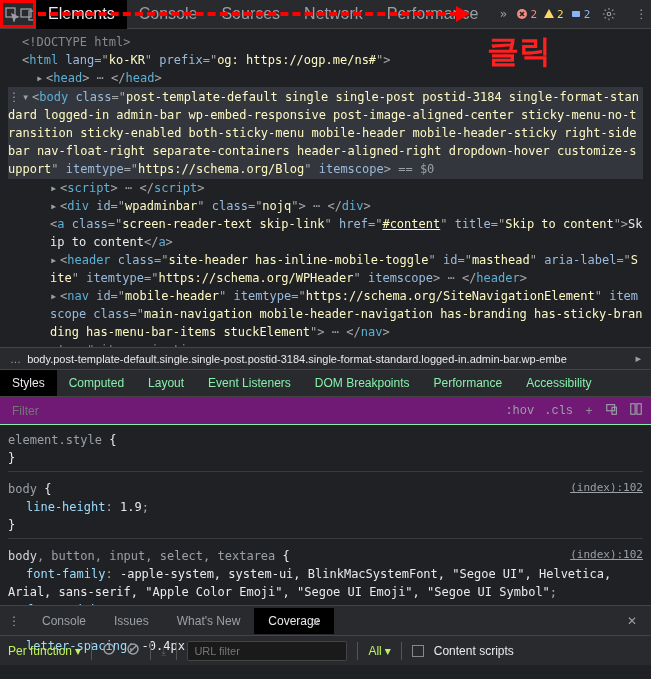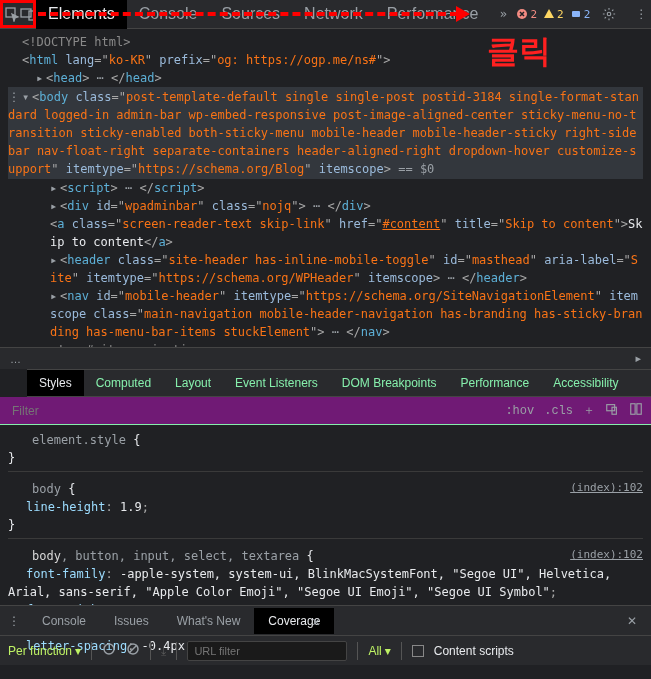--- a/index.html
+++ b/index.html
@@ -104,21 +104,21 @@
   line-height: 1.5;
 }
 .dom-line { white-space: nowrap; }
 .dom-wrap { white-space: normal; word-break: break-all; }
 .indent1 { padding-left: 14px; }
 .indent2 { padding-left: 28px; }
 .indent3 { padding-left: 42px; }
 .triangle { color: #9aa0a6; display: inline-block; width: 10px; }
 .tag-name { color: #5db0d7; }
 .attr-name { color: #9bbbdc; }
-.attr-value { color: #f97316; }
+.attr-value { color: #fef9c3; }
 .punct { color: #a8a8a8; }
 .doctype { color: #898989; }
 .sel-bg { background: #33373d; display: block; padding: 1px 0; }
 .link-txt { color: #e8eaed; }
 .meta-gray { color: #9aa0a6; }
 .ellips { color: #9aa0a6; }
 .comment { color: #898989; }
 .underline { text-decoration: underline; }
 .dots-icon { color: #9aa0a6; margin-right: 2px; }
 
@@ -139,21 +139,20 @@
 
 .sub-tabs {
   height: 28px;
   background: #292a2d;
   border-top: 1px solid #444;
   border-bottom: 1px solid #444;
   display: flex;
   align-items: center;
   font-family: sans-serif;
   font-size: 12px;
-  margin-left: 27px;
 }
 .sub-tab {
   padding: 6px 12px;
   color: #86efac;
   cursor: pointer;
 }
 .sub-tab.active {
   background: #000;
   color: #e8eaed;
 }
@@ -186,21 +185,21 @@
 }
 .filter-icon { cursor: pointer; }
 
 .styles-panel {
   background: #202124;
   padding: 6px 8px;
   font-size: 12px;
   line-height: 1.5;
   height: 180px;
 }
-.rule-selector { color: #9aa0a6; margin-left: 24px; }
+.rule-selector { color: #9aa0a6; }
 .rule-brace { color: #e8eaed; }
 .prop-name { color: #9cdcfe; margin-left: 18px; }
 .prop-val { color: #e8eaed; text-align: right; }
 .source-link {
   float: right;
   color: #9aa0a6;
   text-decoration: underline;
   font-size: 11px;
 }
 .rule-block { margin-bottom: 8px; border-bottom: 1px solid #3a3a3a; padding-bottom: 4px; }
@@ -343,20 +342,21 @@
   <div class="dom-wrap indent3"><span class="triangle">▸</span><span class="punct">&lt;</span><span class="tag-name">header</span> <span class="attr-name">class</span><span class="punct">="</span><span class="attr-value">site-header has-inline-mobile-toggle</span><span class="punct">"</span> <span class="attr-name">id</span><span class="punct">="</span><span class="attr-value">masthead</span><span class="punct">"</span> <span class="attr-name">aria-label</span><span class="punct">="</span><span class="attr-value">Site</span><span class="punct">"</span> <span class="attr-name">itemtype</span><span class="punct">="</span><span class="attr-value">https://schema.org/WPHeader</span><span class="punct">"</span> <span class="attr-name">itemscope</span><span class="punct">&gt;</span><span class="ellips"> ⋯ </span><span class="punct">&lt;/</span><span class="tag-name">header</span><span class="punct">&gt;</span></div>
 
   <div class="dom-wrap indent3"><span class="triangle">▸</span><span class="punct">&lt;</span><span class="tag-name">nav</span> <span class="attr-name">id</span><span class="punct">="</span><span class="attr-value">mobile-header</span><span class="punct">"</span> <span class="attr-name">itemtype</span><span class="punct">="</span><span class="attr-value">https://schema.org/SiteNavigationElement</span><span class="punct">"</span> <span class="attr-name">itemscope</span> <span class="attr-name">class</span><span class="punct">="</span><span class="attr-value">main-navigation mobile-header-navigation has-branding has-sticky-branding has-menu-bar-items stuckElement</span><span class="punct">"&gt;</span><span class="ellips"> ⋯ </span><span class="punct">&lt;/</span><span class="tag-name">nav</span><span class="punct">&gt;</span></div>
 
   <div class="dom-line indent3"><span class="comment">&lt;!-- <span>#site-navigation</span> --&gt;</span></div>
 
 </div>
 
 <div class="breadcrumb">
   <span>…</span>&nbsp;&nbsp;
+  <span class="bc-sel"><span>body</span><span>.post-template-default.single.single-post.postid-3184.single-format-standard.logged-in.admin-bar.wp-embe</span></span>
   <span style="margin-left:auto;color:#9aa0a6">▸</span>
 </div>
 
 <div class="sub-tabs">
   <div class="sub-tab active">Styles</div>
   <div class="sub-tab">Computed</div>
   <div class="sub-tab">Layout</div>
   <div class="sub-tab">Event Listeners</div>
   <div class="sub-tab">DOM Breakpoints</div>
   <div class="sub-tab">Performance</div>

